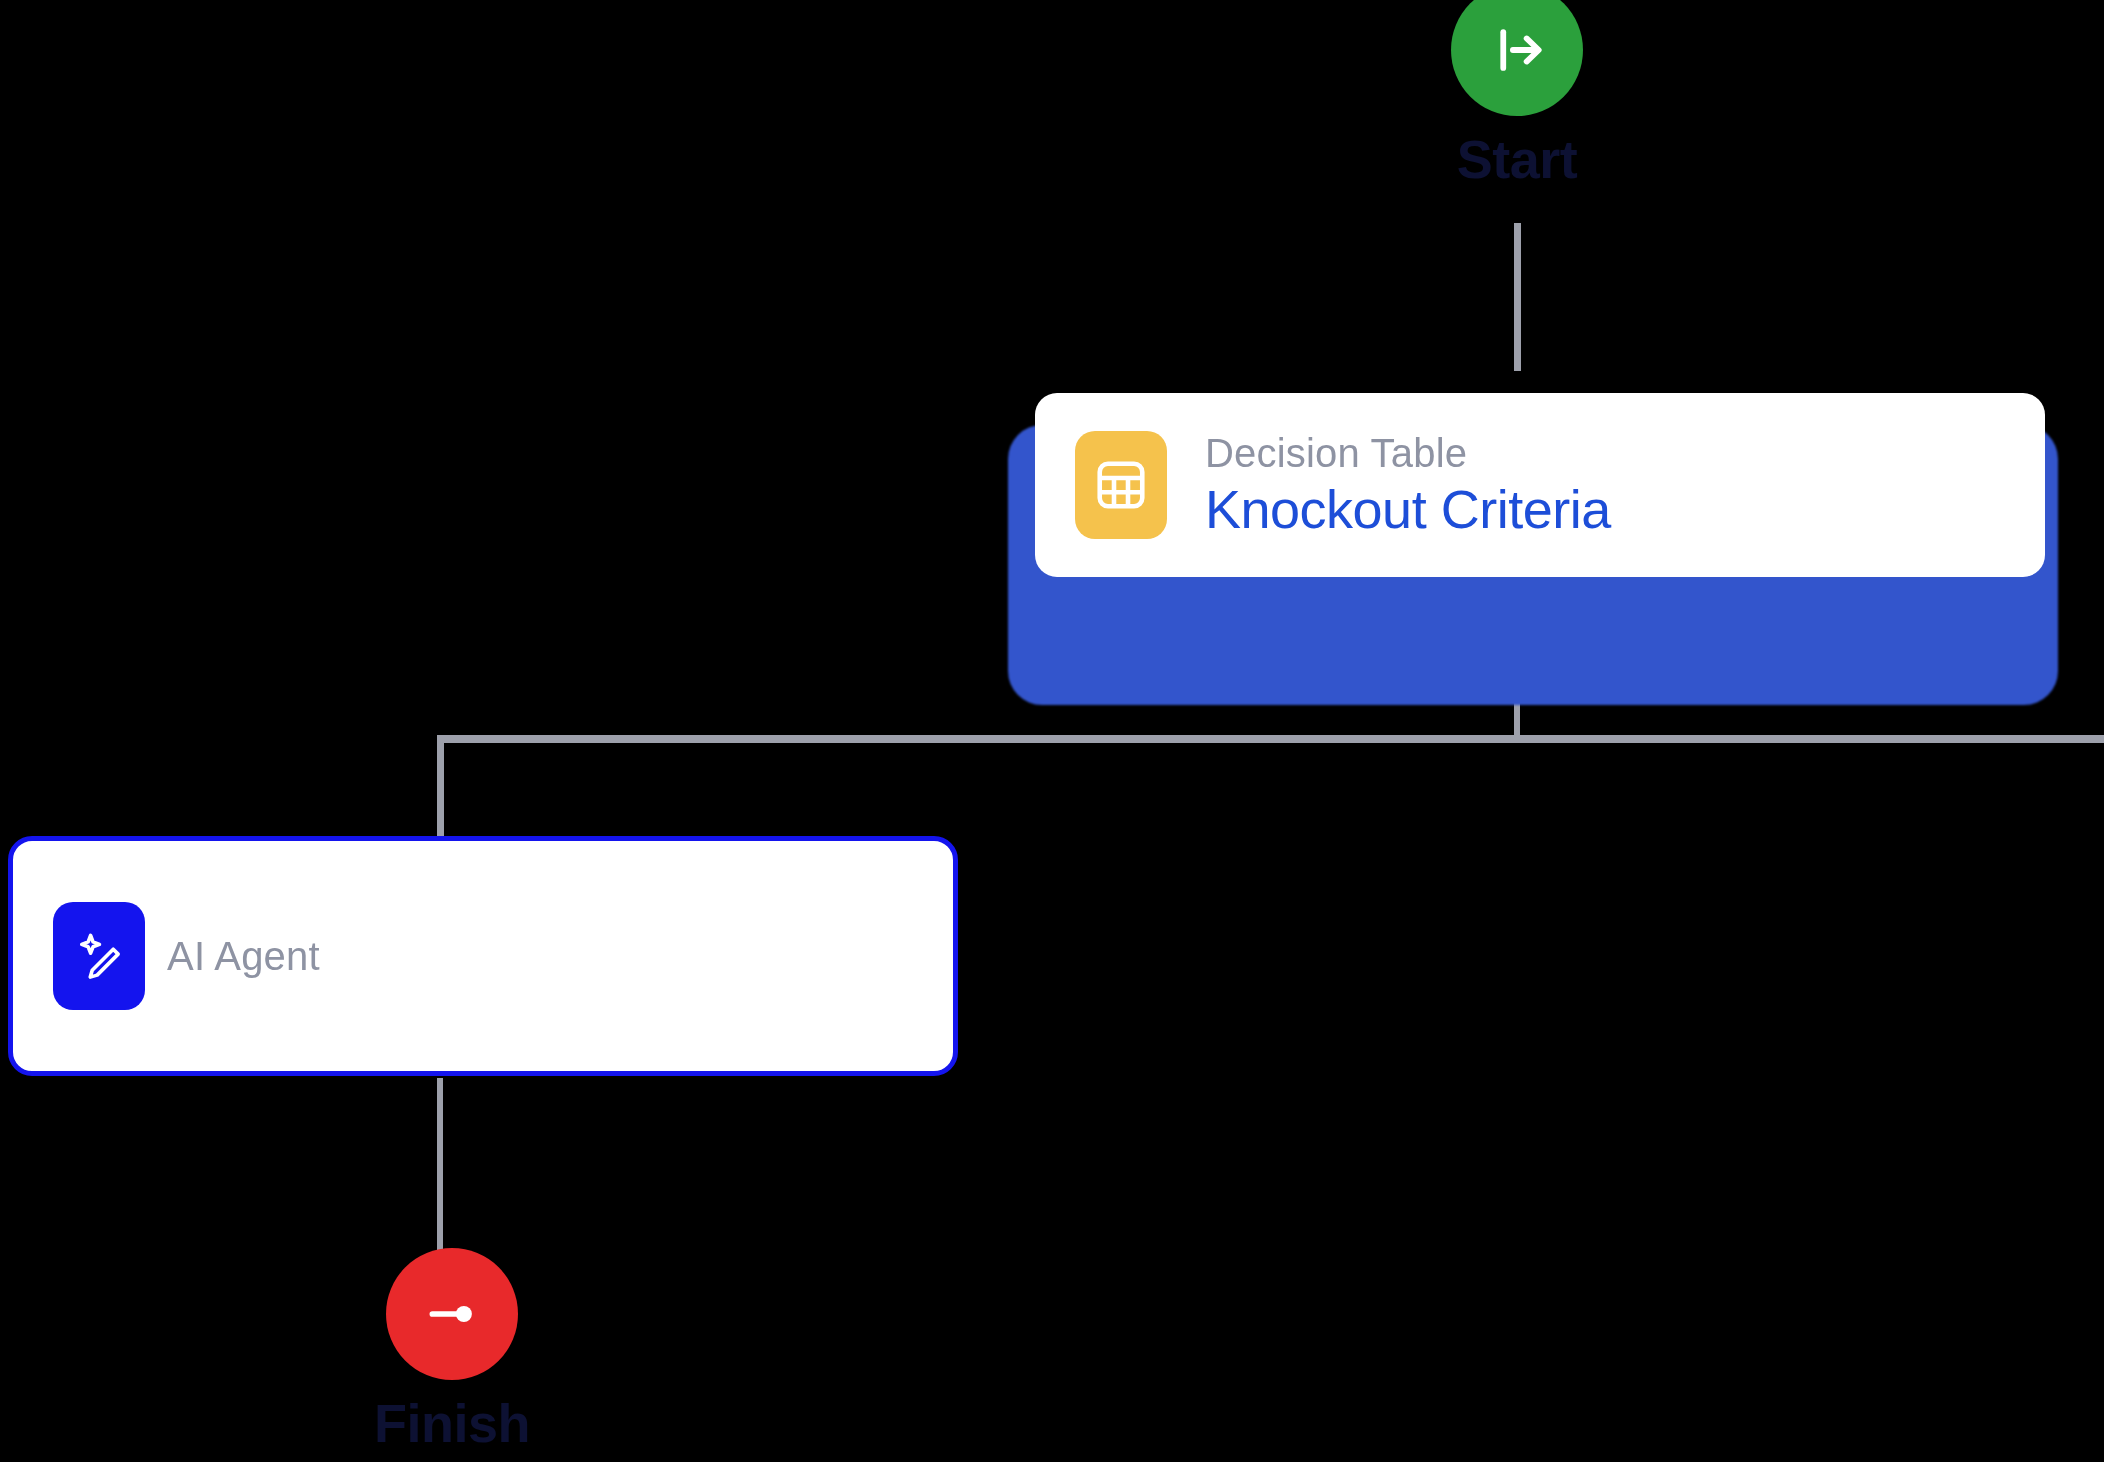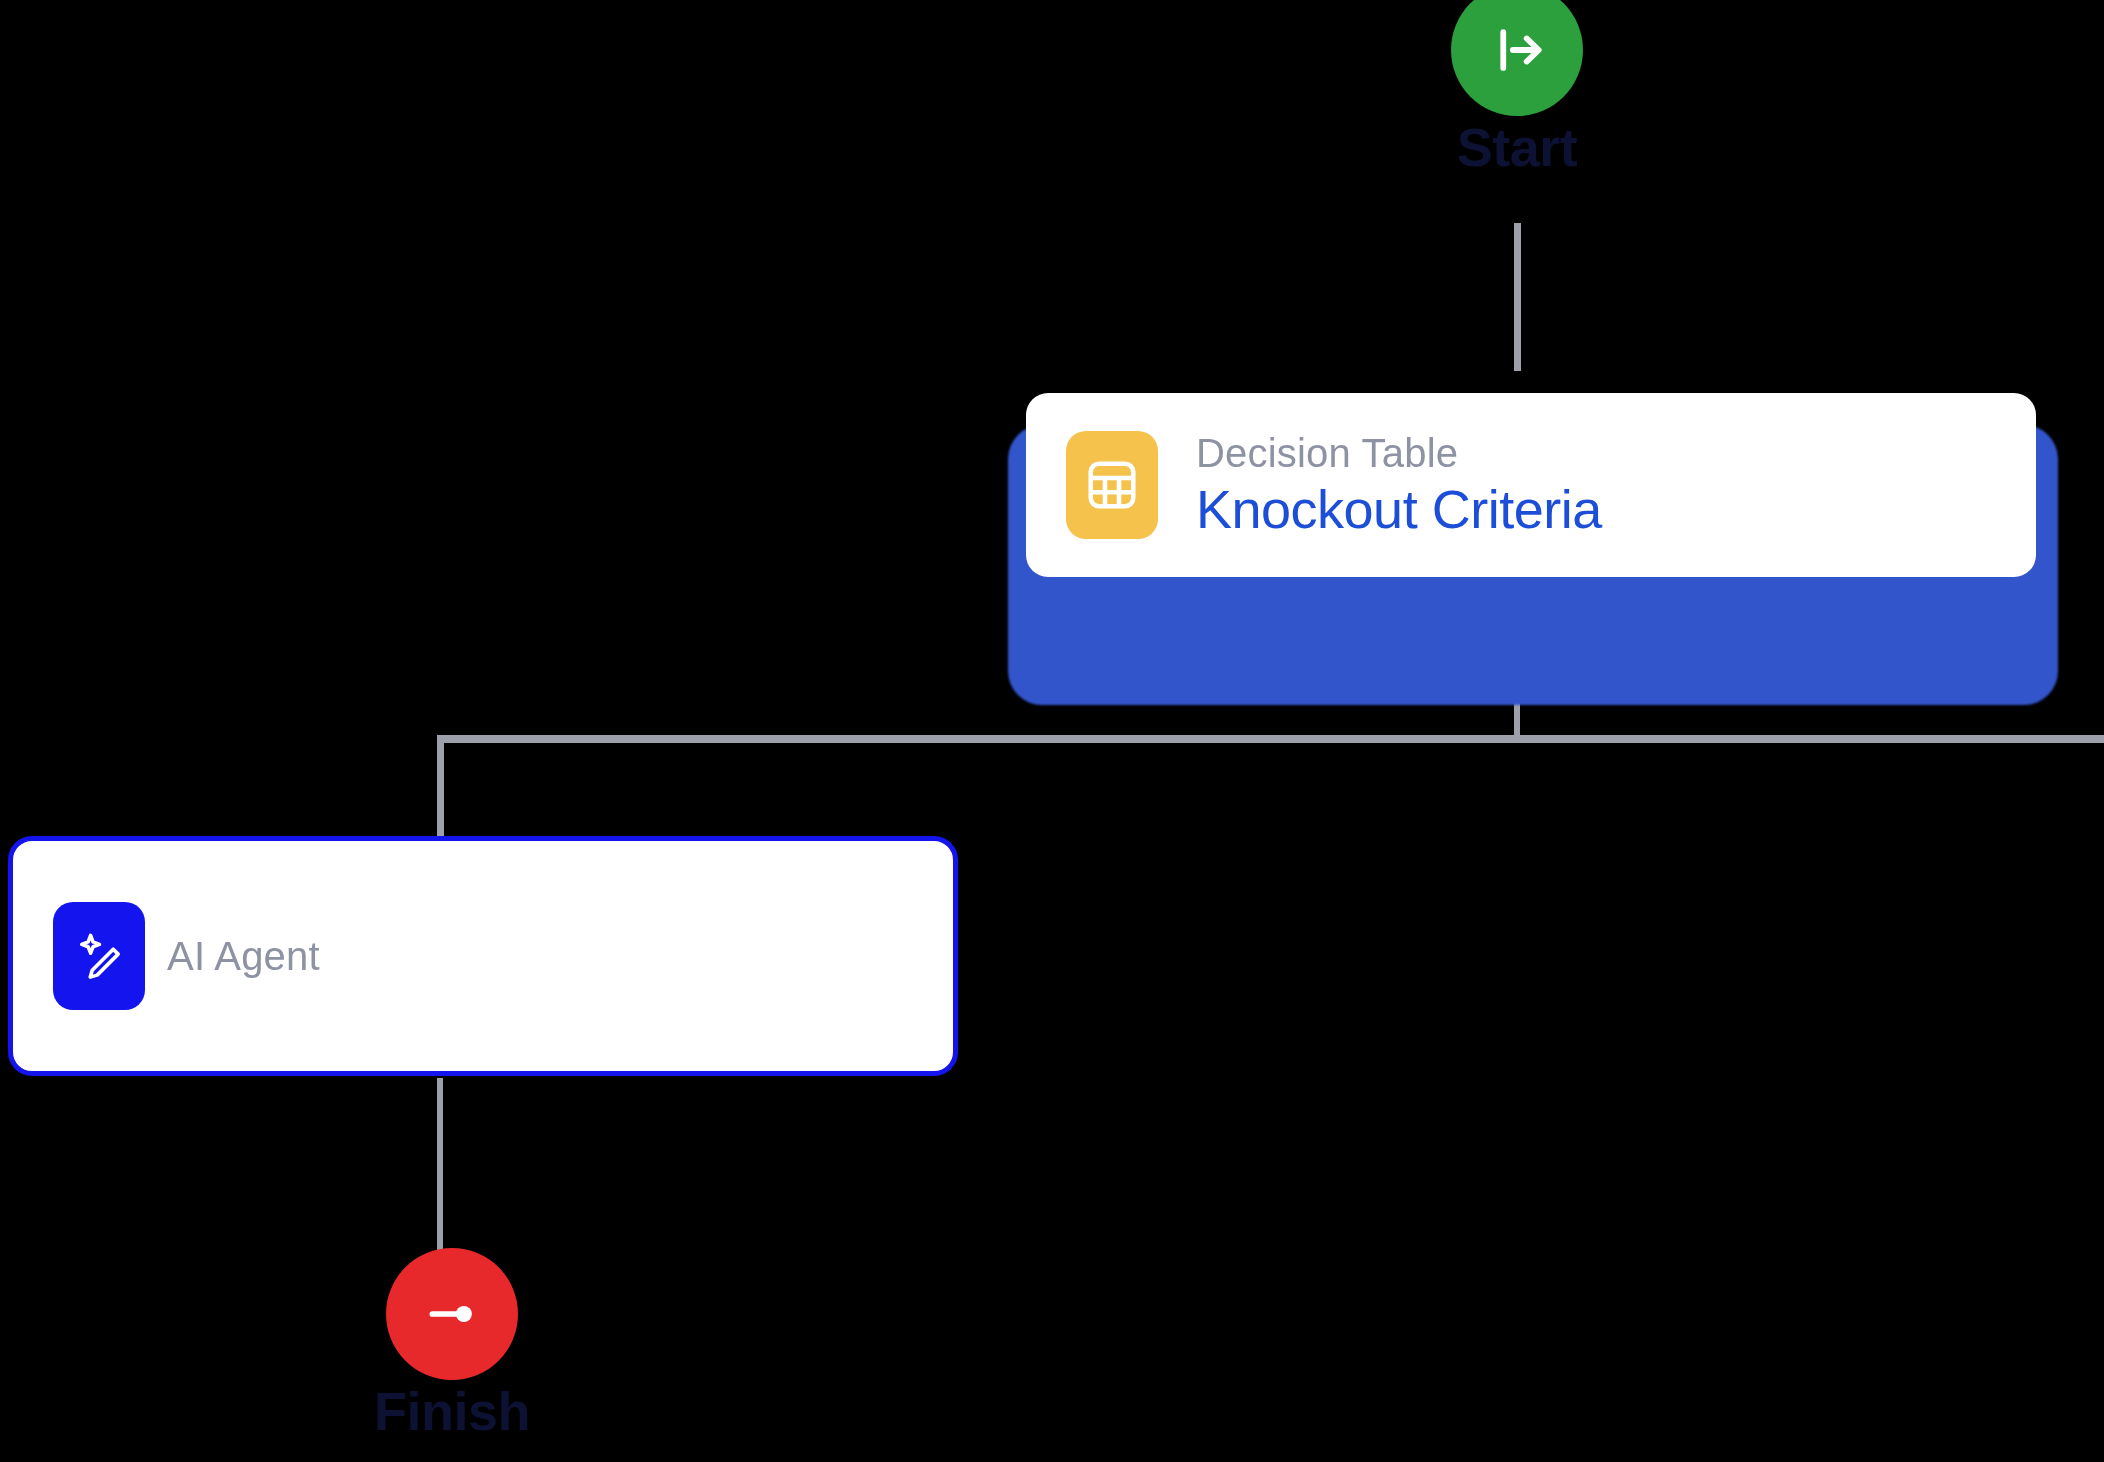--- a/index.html
+++ b/index.html
@@ -33,20 +33,21 @@
   .terminal-circle {
     width:132px; height:132px;
     border-radius:50%;
     display:flex;
     align-items:center;
     justify-content:center;
   }
   .terminal-circle.start  { background:#2BA03C; }
   .terminal-circle.finish { background:#E8292B; }
   .terminal-label {
+    margin-top:12px;
     font-size:54px;
     font-weight:700;
     letter-spacing:-0.5px;
     color:#0D1133;
     white-space:nowrap;
   }
 
   
   .node-wrap { position:absolute; }
 
@@ -122,21 +123,21 @@
         <path d="M15.5 7.8L19.9 12l-4.4 4.2" stroke="#fff" stroke-width="2.1" stroke-linecap="round" stroke-linejoin="round"></path>
       </svg>
     </div>
     <div class="terminal-label">Start</div>
   </div>
 
   <div class="node-wrap" style="left:1000px; top:380px; width:1080px; height:350px;">
 
     <div class="selection-backing" style="left:8px; top:45px; width:1050px; height:280px;"></div>
 
-    <div class="node-card" style="left:26px; top:13px; width:1010px; height:184px;">
+    <div class="node-card" style="left:35px; top:13px; width:1010px; height:184px;">
       <div class="node-icon amber">
         <svg width="58" height="58" viewBox="0 0 24 24" fill="none">
           <rect x="3.2" y="3.2" width="17.6" height="17.6" rx="3.4" stroke="#fff" stroke-width="1.9"></rect>
           <path d="M3.2 9.1h17.6M3.2 15h17.6M9.1 9.1v11.7M14.9 9.1v11.7" stroke="#fff" stroke-width="1.9"></path>
         </svg>
       </div>
       <div class="node-text">
         <div class="node-type">Decision Table</div>
         <div class="node-title">Knockout Criteria</div>
       </div>

